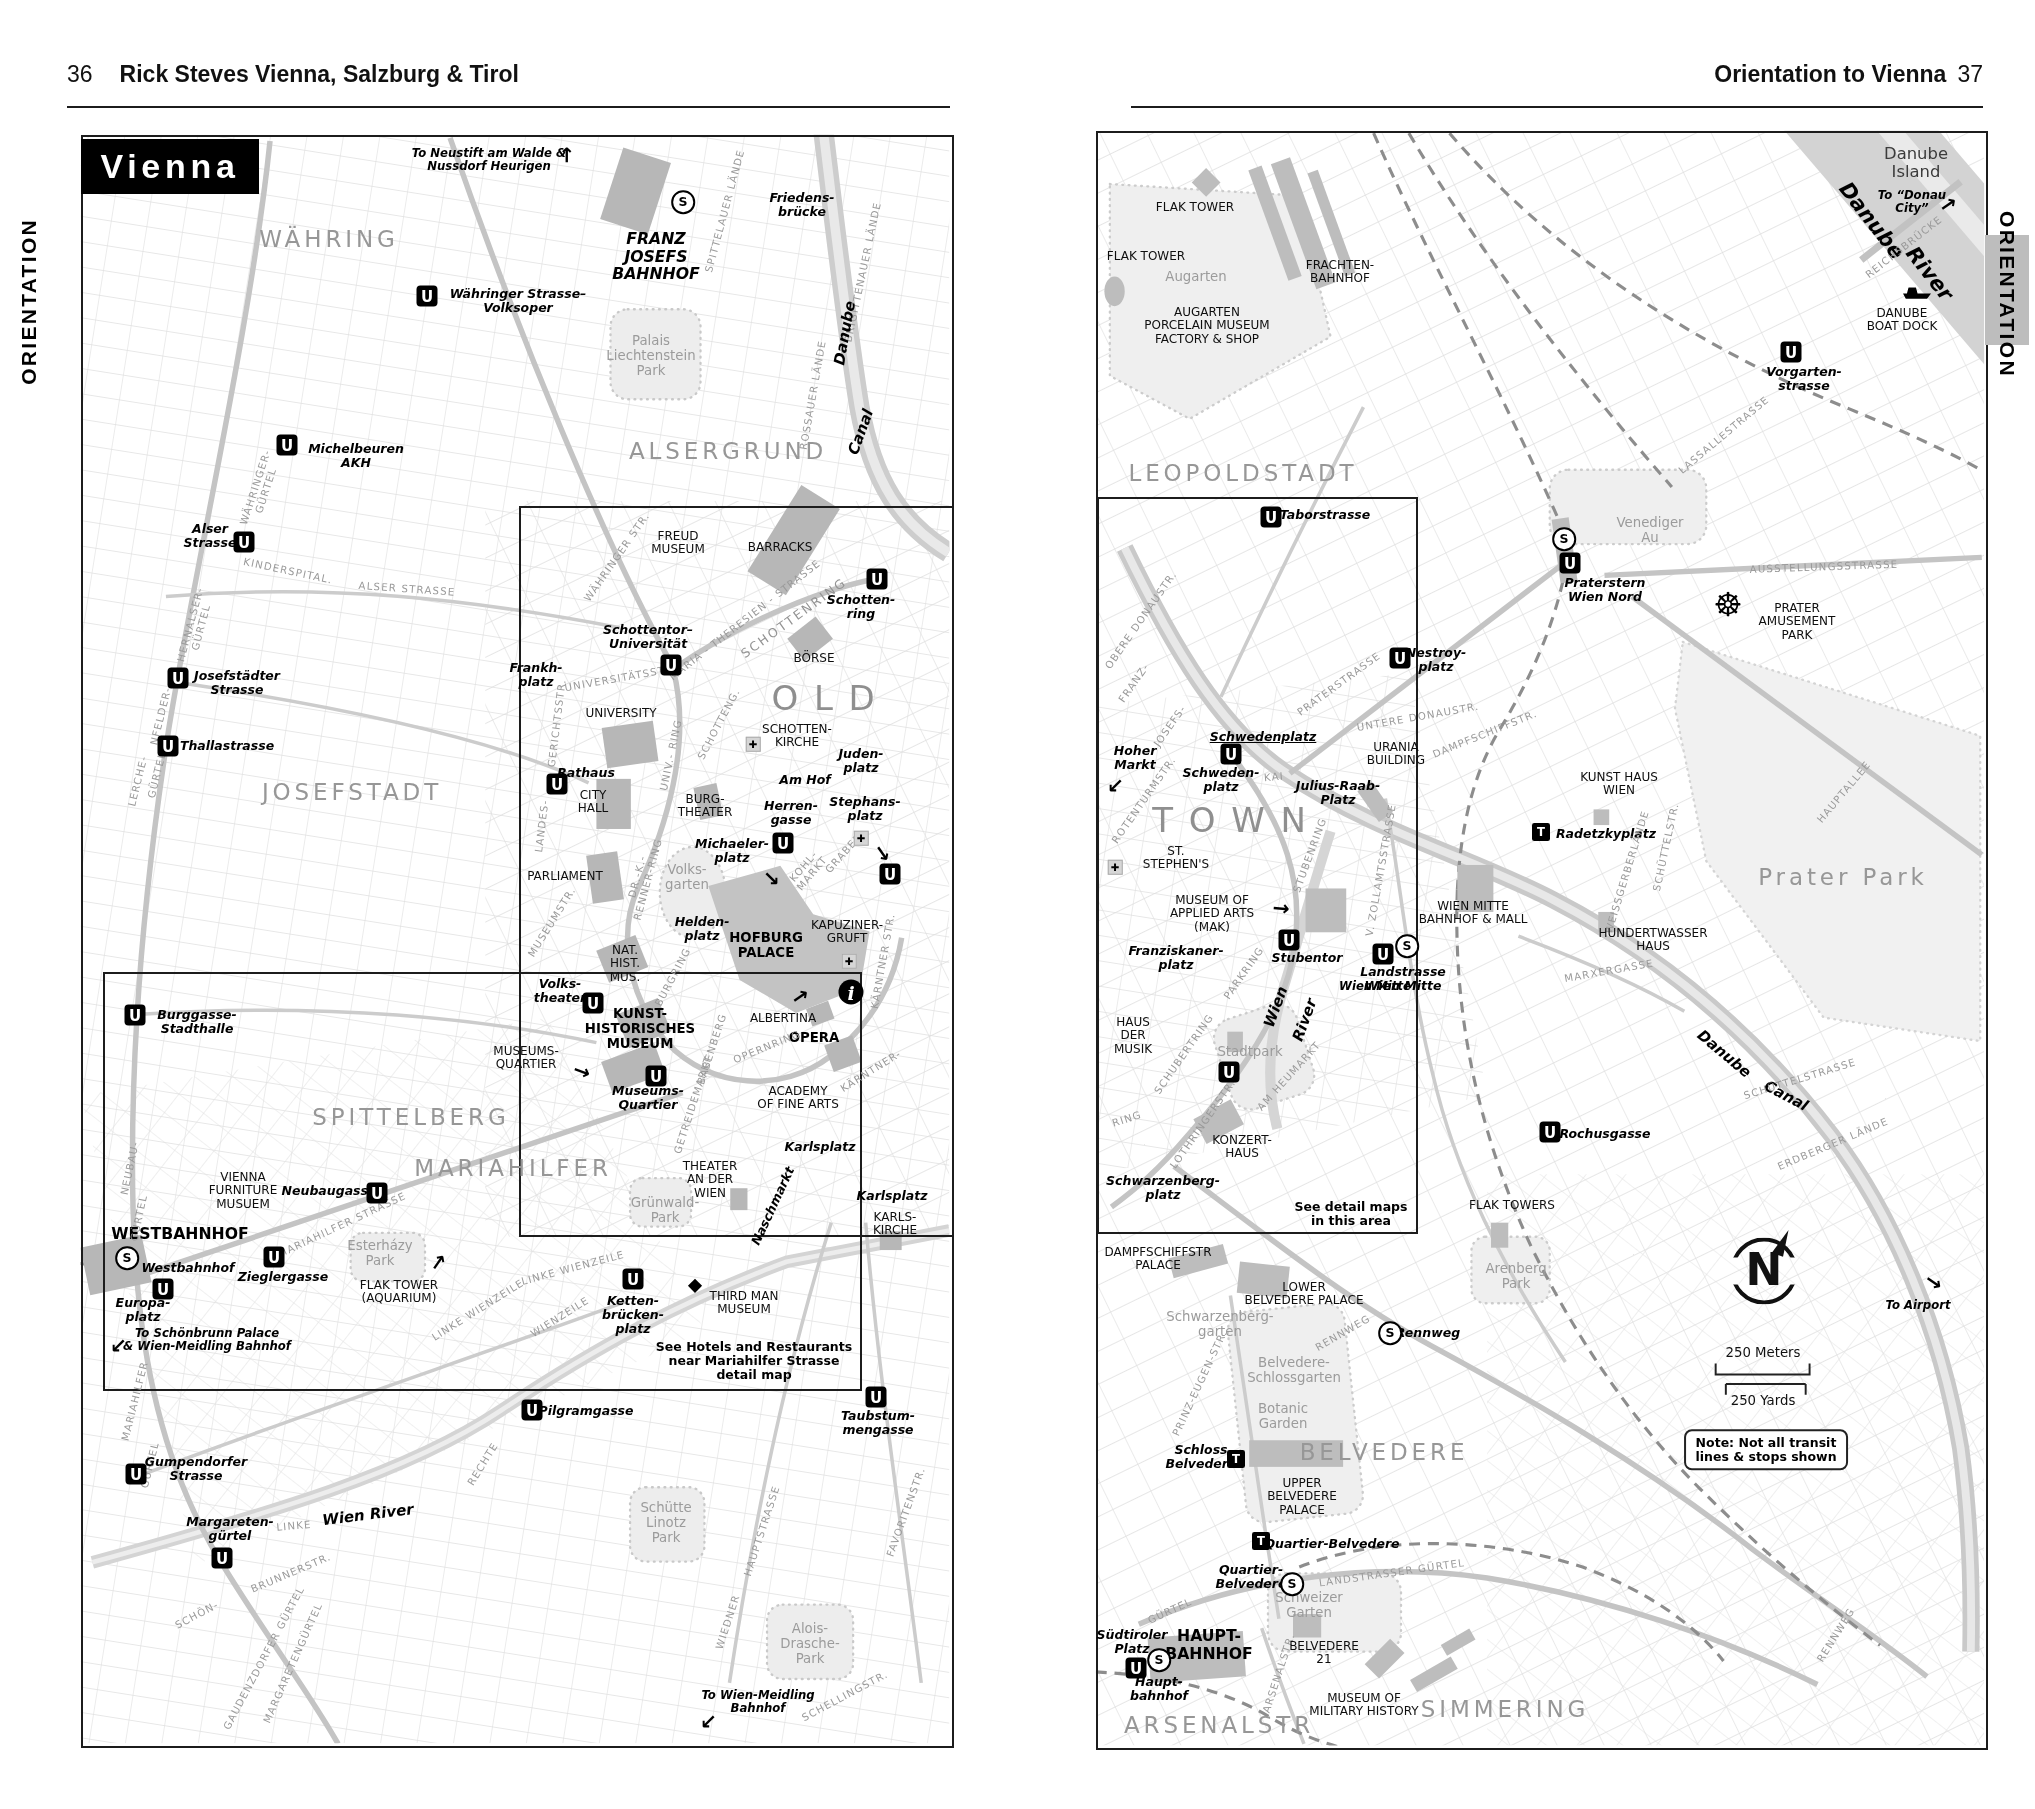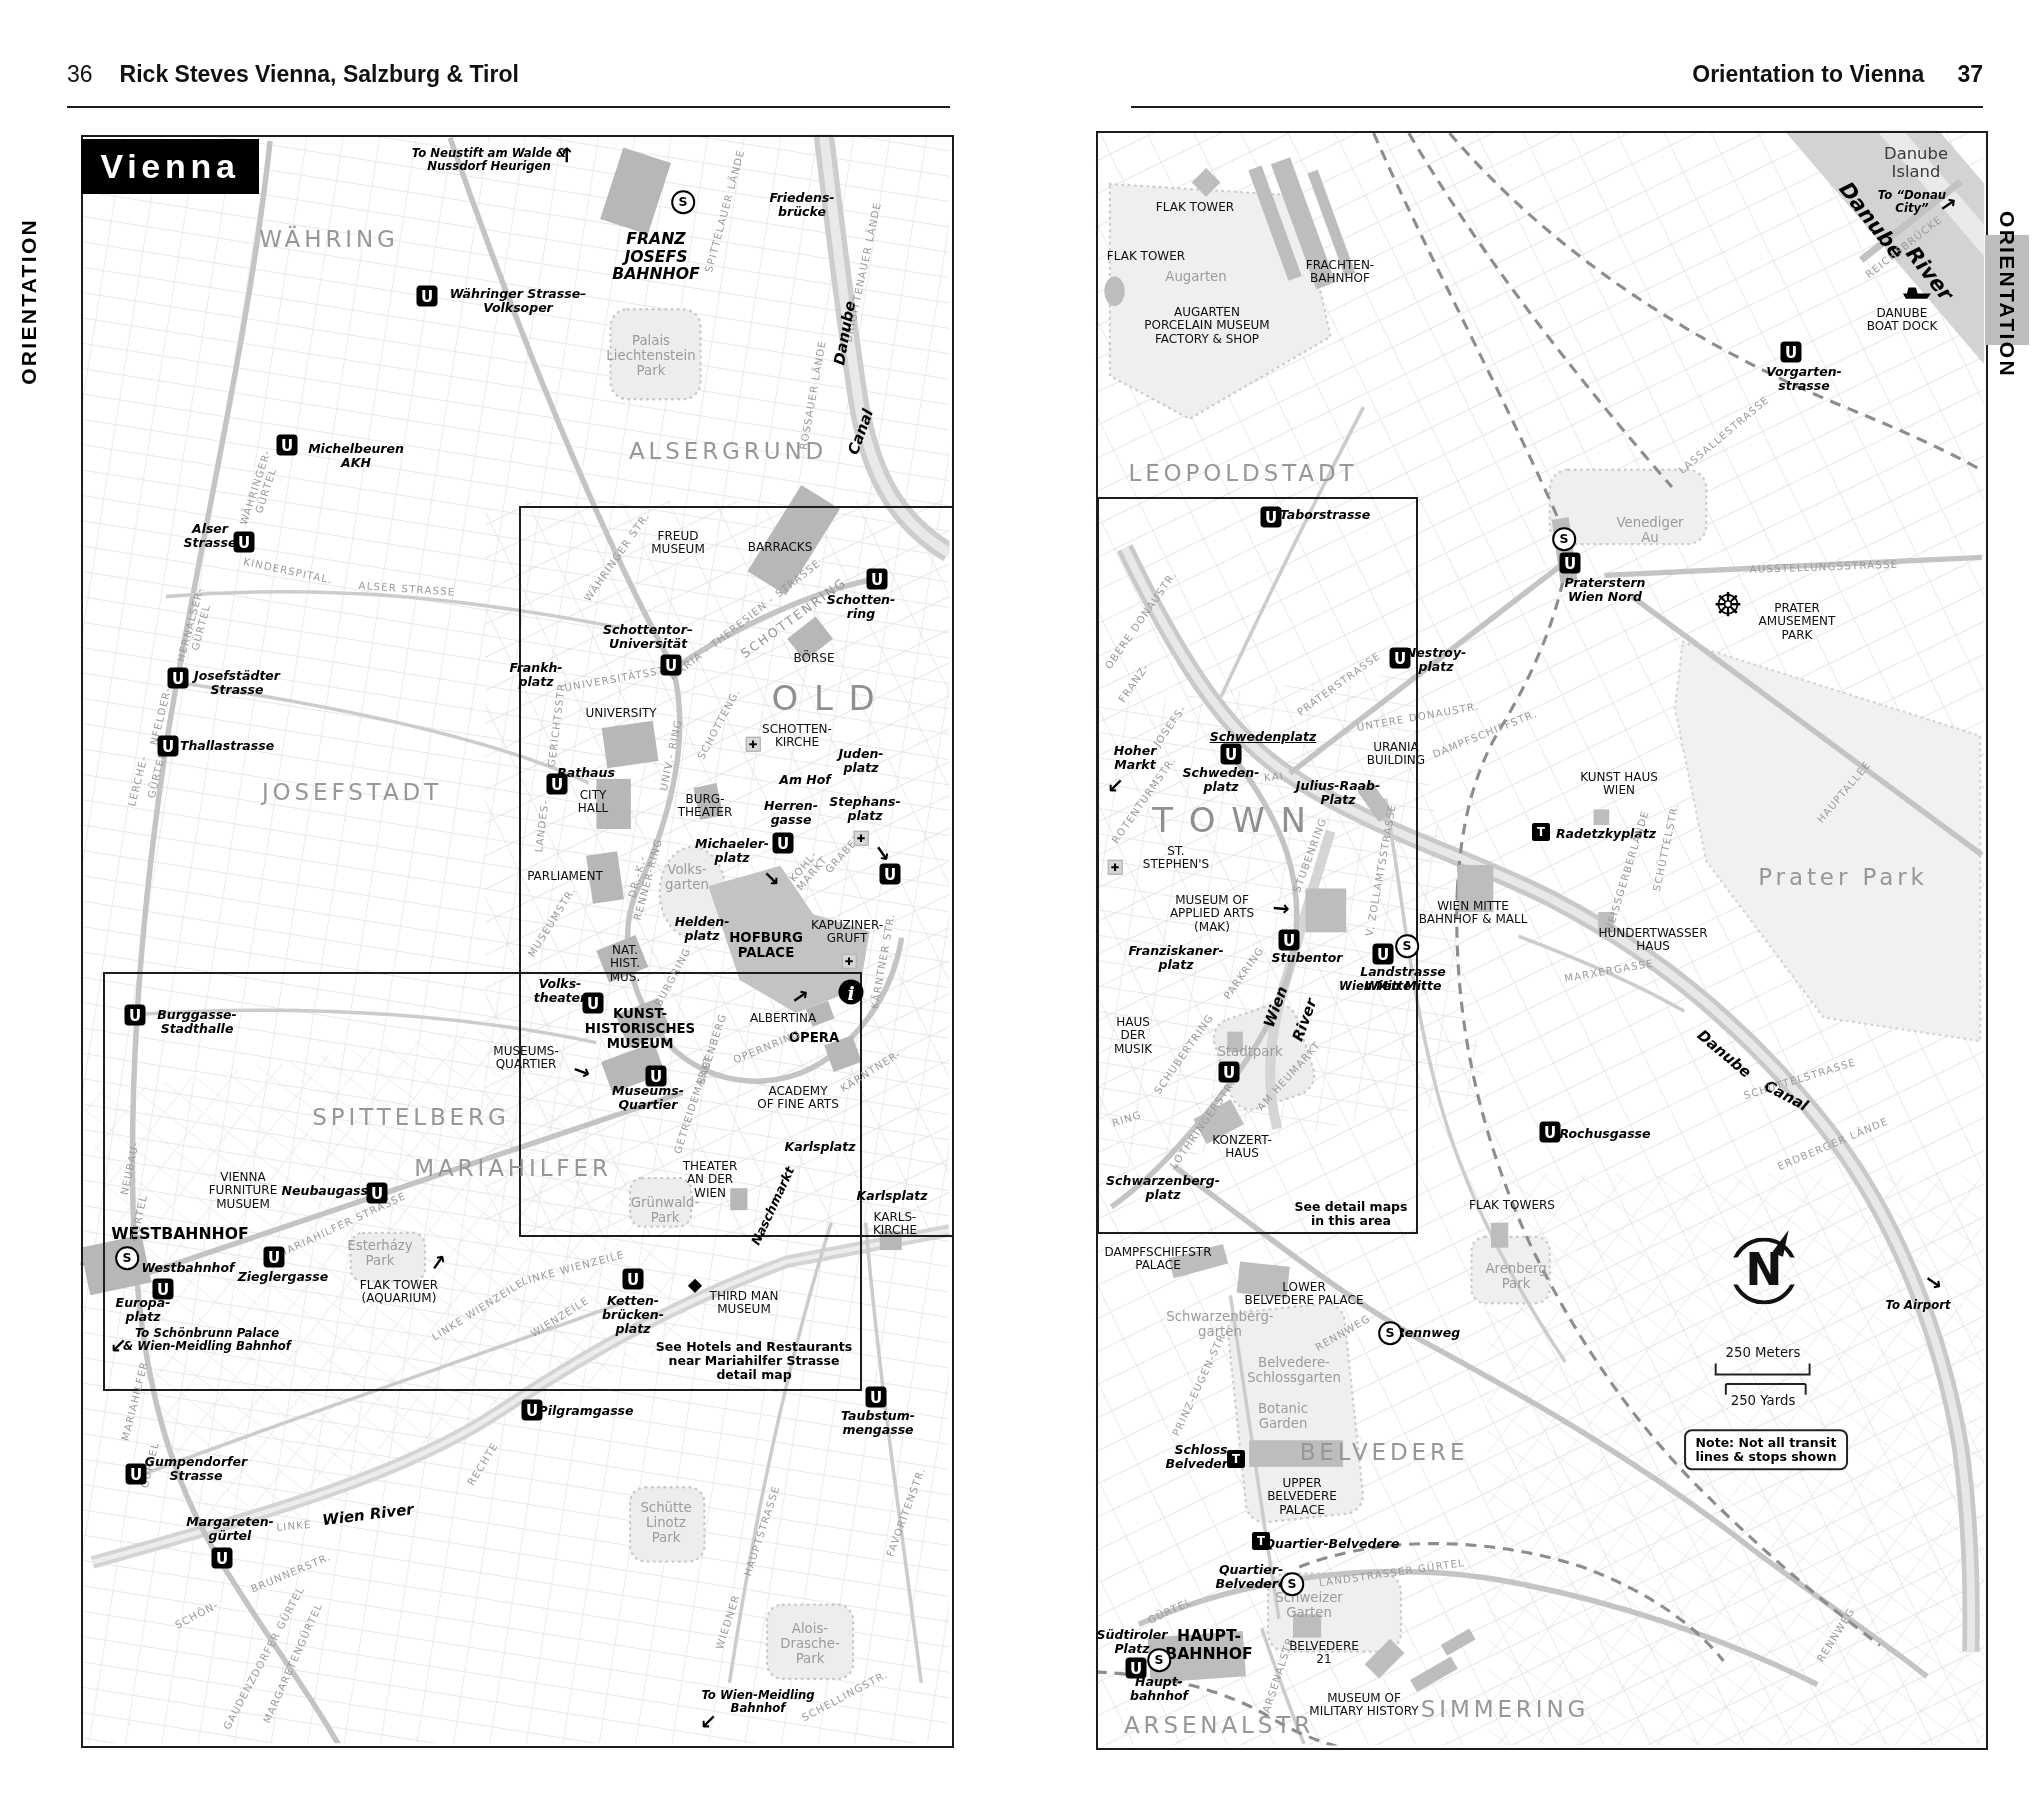--- a/index.html
+++ b/index.html
@@ -12,21 +12,21 @@
   .detailbox{position:absolute;border:2.3px solid #1c1c1c;z-index:2;}
   #dbox-a{left:519px;top:506px;width:431px;height:727px;}
   #dbox-b{left:103px;top:972px;width:755px;height:415px;}
   #dbox-c{left:1097px;top:497px;width:317px;height:733px;}
   .pgheader{position:absolute;top:61px;font-family:"Liberation Sans",sans-serif;
             font-weight:700;font-size:23px;z-index:4;white-space:nowrap;}
   #hdr-left{left:67px;}
   #hdr-right{right:52px;text-align:right;}
   .pgnum{font-weight:700;}
   #hdr-left .pgnum{margin-right:27px;font-weight:400;}
-  #hdr-right .pgnum{margin-left:33px;font-weight:700;}
+  #hdr-right .pgnum{margin-left:11px;font-weight:400;}
   .hrule{position:absolute;height:2px;background:#1c1c1c;z-index:4;}
   #rule-left{left:67px;top:106px;width:883px;}
   #rule-right{left:1131px;top:106px;width:852px;}
   .sidebar-tab{position:absolute;z-index:5;font-family:"Liberation Sans",sans-serif;
       font-weight:700;font-size:21px;letter-spacing:2.3px;color:#000;
       writing-mode:vertical-rl;}
   #tab-left{left:17px;top:218px;transform:rotate(180deg);}
   #tab-right{left:1995px;top:211px;}
   #tab-right-bg{position:absolute;left:1985px;top:235px;width:44px;height:110px;
       background:#bdbdbd;z-index:4;}

